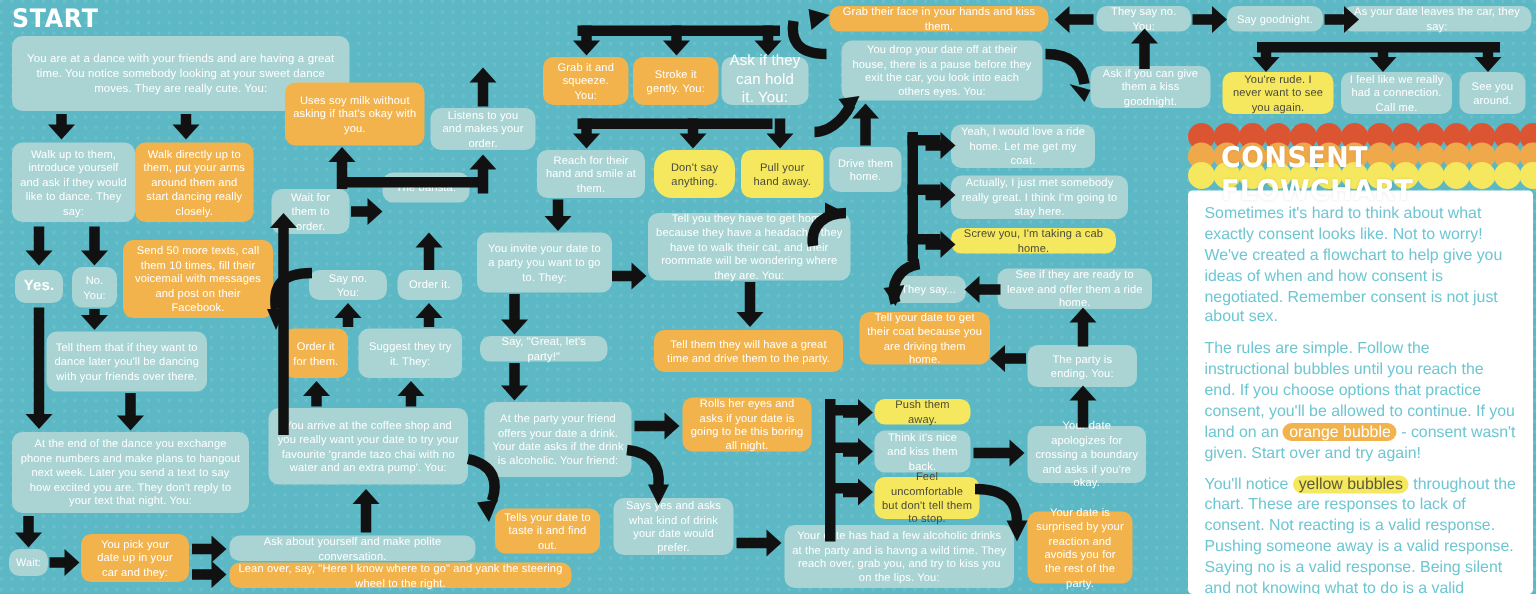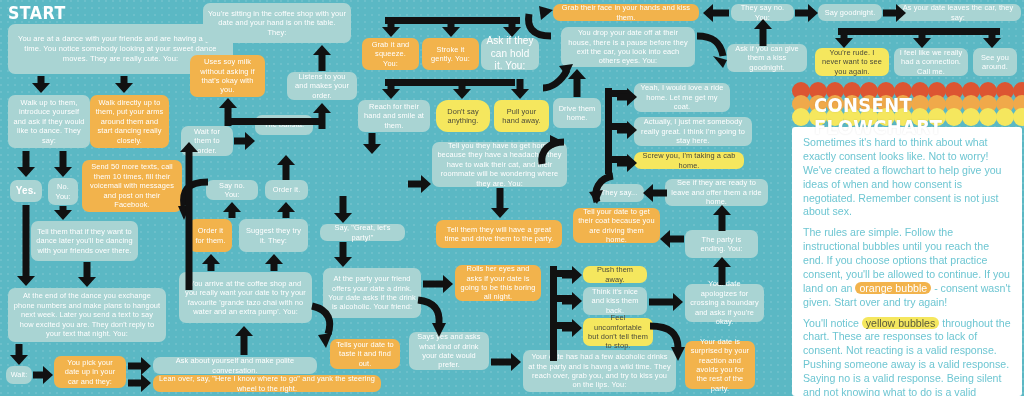--- a/index.html
+++ b/index.html
@@ -158,38 +158,38 @@
   <div class="node light" style="left:239px; top:219px; width:69px; height:33px; font-size:7.4px;">Suggest they try it. They:</div>
 
   <div class="node light" style="left:206px; top:180px; width:52px; height:20px; font-size:7.4px;">Say no. You:</div>
 
   <div class="node light" style="left:265px; top:180px; width:43px; height:20px; font-size:7.4px;">Order it.</div>
 
   <div class="node light" style="left:181px; top:126px; width:52px; height:30px; font-size:7.4px;">Wait for them to order.</div>
 
   <div class="node light" style="left:255px; top:115px; width:58px; height:20px; font-size:7.4px;">The barista:</div>
 
-  <div class="node orange" style="left:190px; top:55px; width:75px; height:42px; font-size:7.4px;">Uses soy milk without asking if that's okay with you.</div>
+  <div class="node orange" style="left:190px; top:55px; width:93px; height:42px; font-size:7.4px;">Uses soy milk without asking if that's okay with you.</div>
 
   <div class="node light" style="left:287px; top:72px; width:70px; height:28px; font-size:7.4px;">Listens to you and makes your order.</div>
 
-  <div class="node light" style="left:203px; top:3px; width:148px; height:40px; font-size:7.4px;">You're sitting in the coffee shop with your date and your hand is on the table. They:</div>
 
   <div class="node orange" style="left:362px; top:38px; width:57px; height:32px; font-size:7.4px;">Grab it and squeeze. You:</div>
 
   <div class="node orange" style="left:422px; top:38px; width:57px; height:32px; font-size:7.4px;">Stroke it gently. You:</div>
 
   <div class="node light" style="left:481px; top:38px; width:58px; height:32px; font-size:10px;text-align:center;">Ask if they can hold it. You:</div>
 
   <div class="node light" style="left:358px; top:100px; width:72px; height:32px; font-size:7.4px;">Reach for their hand and smile at them.</div>
 
   <div class="node yellow" style="left:436px; top:100px; width:54px; height:32px; font-size:7.4px;border-radius:12px;">Don't say anything.</div>
 
   <div class="node yellow" style="left:494px; top:100px; width:55px; height:32px; font-size:7.4px;">Pull your hand away.</div>
 
+  <div class="node light" style="left:318px; top:155px; width:90px; height:40px; font-size:7.4px;">You invite your date to a party you want to go to. They:</div>
 
   <div class="node light" style="left:432px; top:142px; width:135px; height:45px; font-size:7.4px;">Tell you they have to get home because they have a headache, they have to walk their cat, and their roommate will be wondering where they are. You:</div>
 
   <div class="node light" style="left:320px; top:224px; width:85px; height:17px; font-size:7.4px;">Say, "Great, let's party!"</div>
 
   <div class="node orange" style="left:436px; top:220px; width:126px; height:28px; font-size:7.4px;">Tell them they will have a great time and drive them to the party.</div>
 
   <div class="node light" style="left:323px; top:268px; width:98px; height:50px; font-size:7.4px;">At the party your friend offers your date a drink. Your date asks if the drink is alcoholic. Your friend:</div>
 
   <div class="node orange" style="left:455px; top:265px; width:86px; height:36px; font-size:7.4px;">Rolls her eyes and asks if your date is going to be this boring all night.</div>

